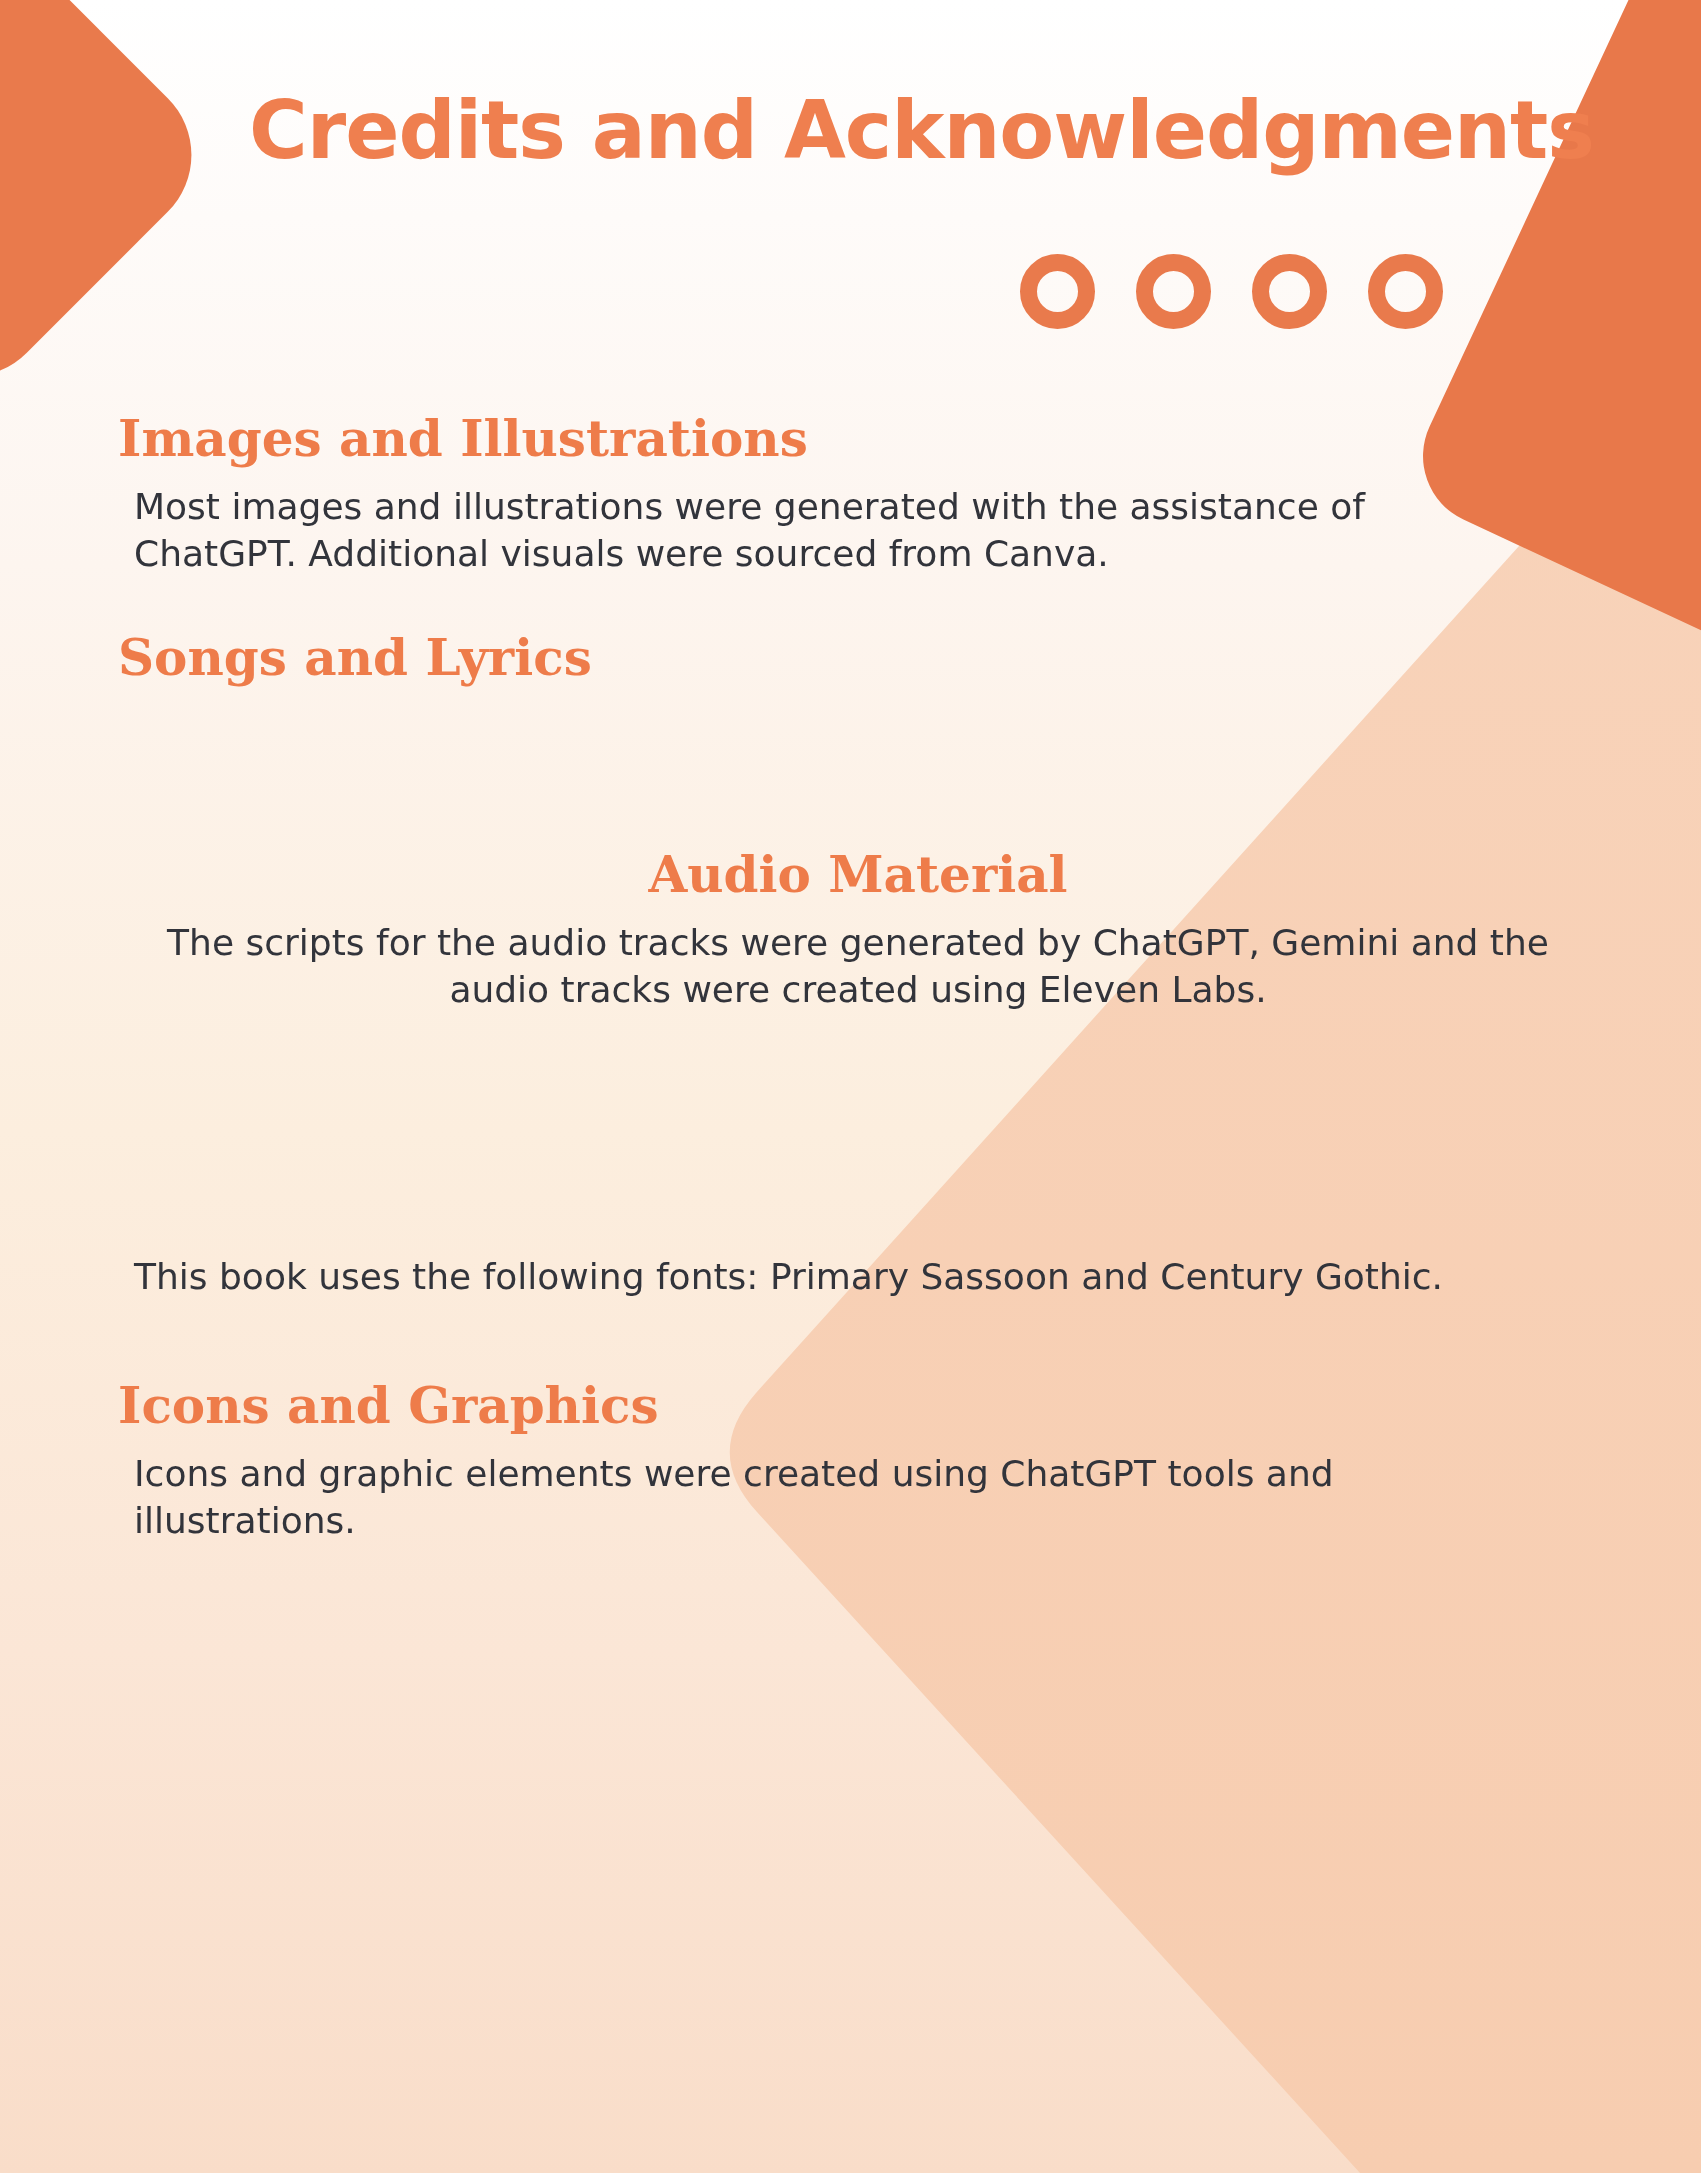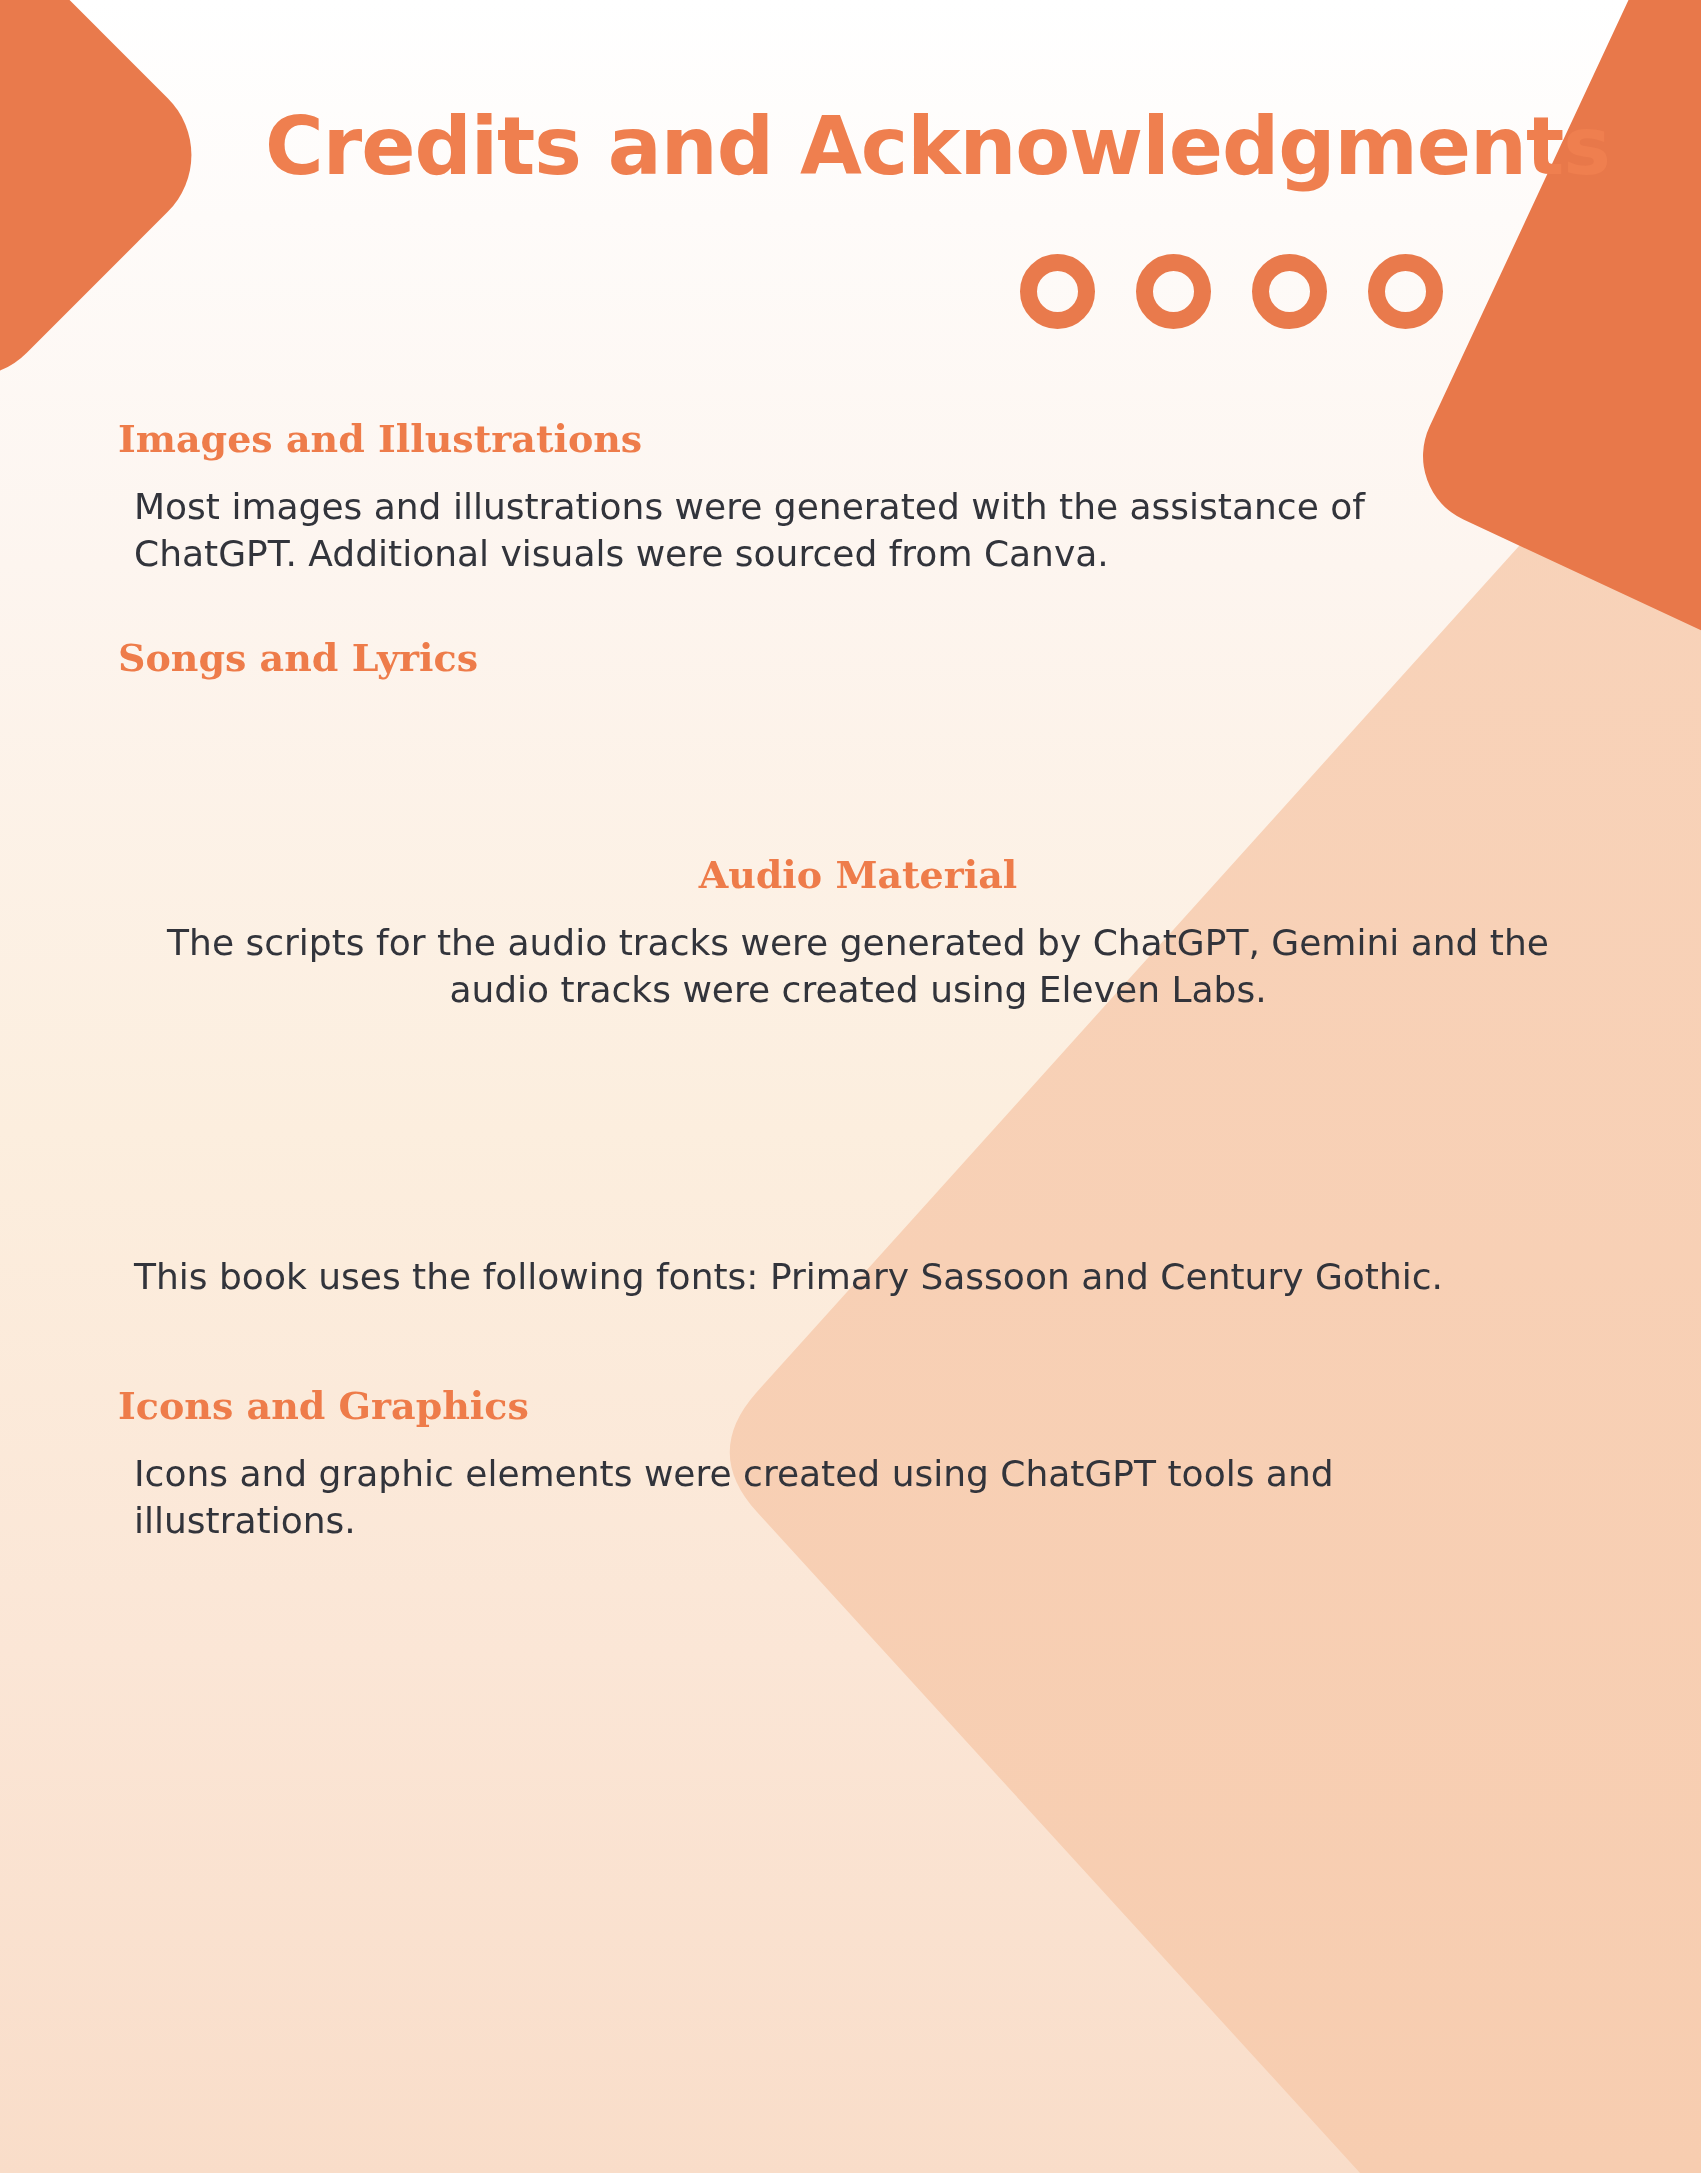--- a/index.html
+++ b/index.html
@@ -51,21 +51,21 @@
     transform-origin: left bottom;
     z-index: 2;
   }
 
   
   .title {
     position: absolute;
     left: 249px;
     top: 84px;
     width: 1270px;
-    margin: 16px;
+    margin: 0;
     text-align: center;
     font-family: "DejaVu Sans", sans-serif;
     font-weight: bold;
     font-size: 80px;
     letter-spacing: -1px;
     color: #ef7f4f;
     z-index: 3;
     white-space: nowrap;
   }
 
@@ -91,21 +91,21 @@
   .sec {
     position: absolute;
     left: 118px;
     width: 1480px;
     z-index: 3;
   }
   .sec h2 {
     margin: 0 0 22px 0;
     font-family: "DejaVu Serif", serif;
     font-weight: bold;
-    font-size: 38px;
+    font-size: 50px;
     line-height: 44px;
     color: #ee7c4a;
   }
   .sec p {
     margin: 16px;
     font-family: "DejaVu Sans", sans-serif;
     font-size: 36px;
     line-height: 47px;
     color: #32343b;
     white-space: pre-line;

